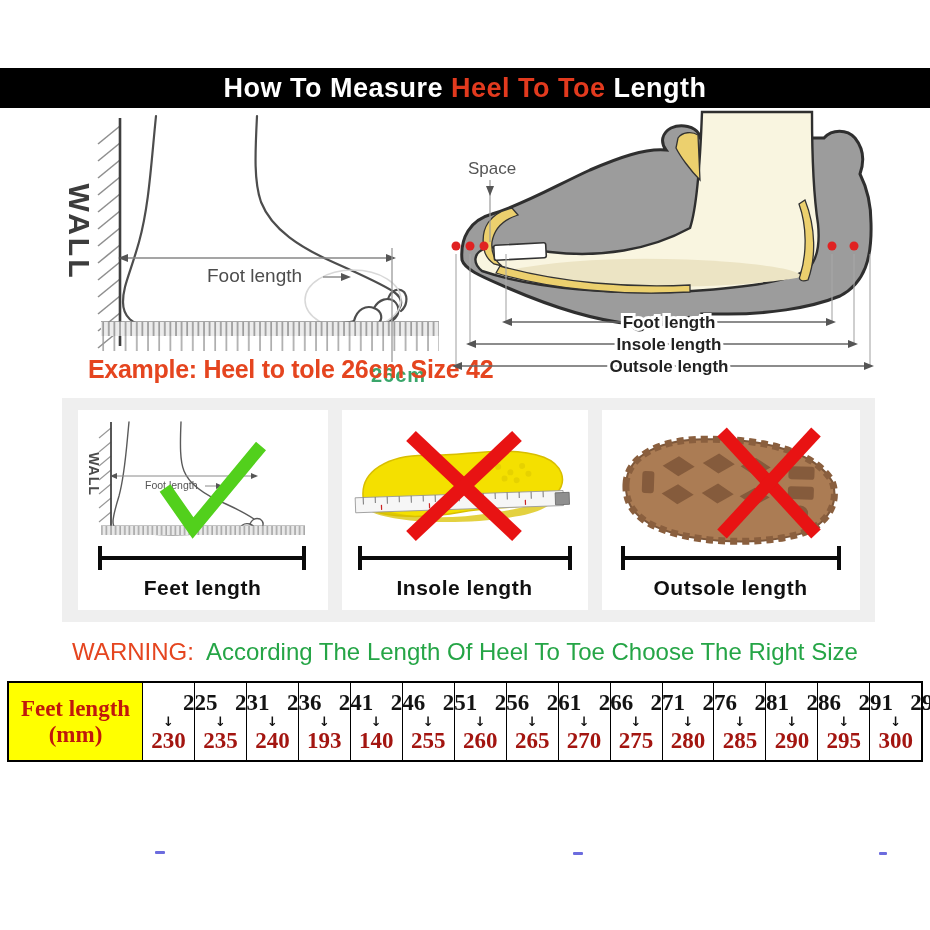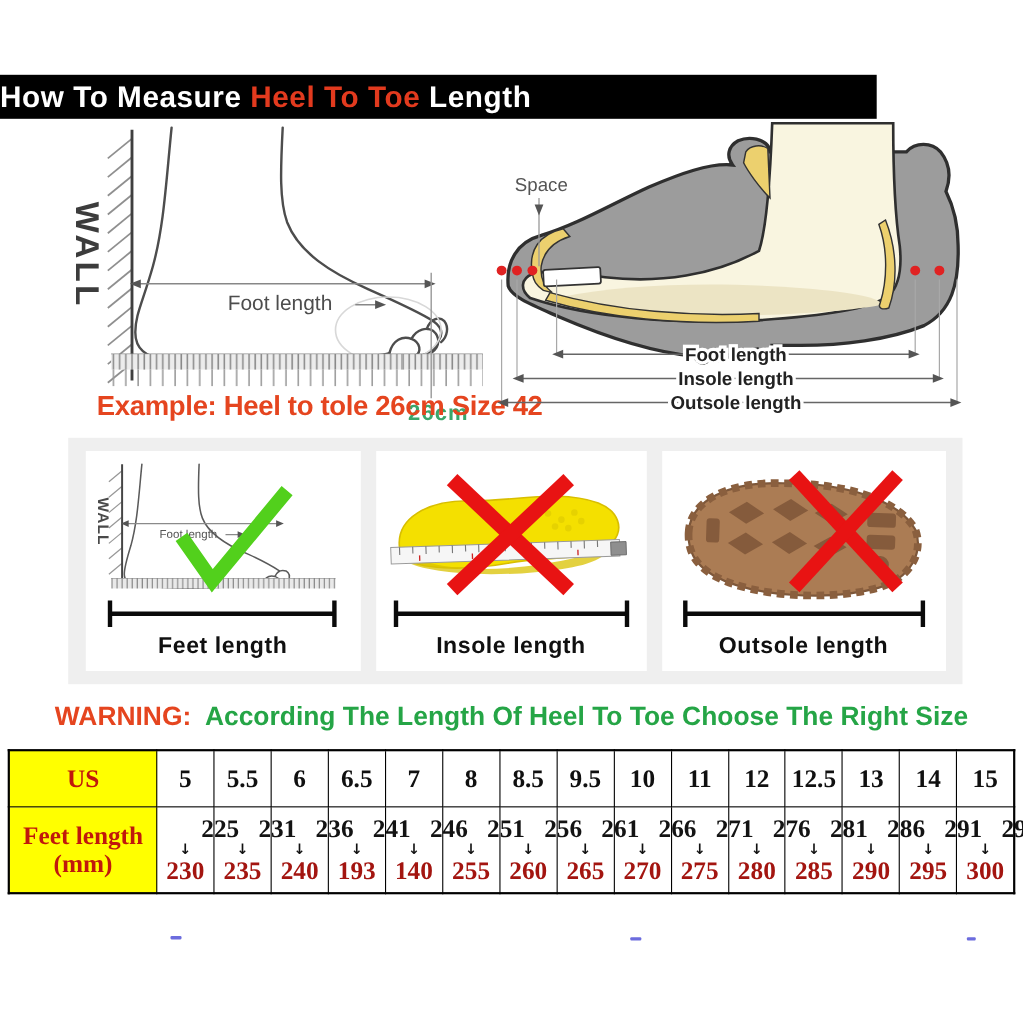--- a/index.html
+++ b/index.html
@@ -1,36 +1,36 @@
 <!DOCTYPE html>
 <html><head>
 <meta charset="utf-8">
 <style>
   html,body{margin:0;padding:0;background:#fff;}
   #canvas{position:relative;width:930px;height:930px;background:#ffffff;overflow:hidden;
           font-family:"Liberation Sans",sans-serif;}
 
   
-  .header-bar{position:absolute;left:0;top:68px;width:797px;height:40px;background:#000;
-              display:flex;align-items:center;}
+  .header-bar{position:absolute;left:0;top:68px;width:930px;height:40px;background:#000;
+              display:flex;align-items:center;justify-content:center;}
   .header-bar .t{font-size:27px;font-weight:bold;color:#fff;letter-spacing:.5px;white-space:pre;}
   .header-bar .hl{color:#e23a1e;}
 
   
   .abs{position:absolute;}
 
   .example-text{left:40px;top:355px;font-size:25px;font-weight:bold;color:#e5451f;letter-spacing:-.3px;margin-left:48px;}
 
   .panel{left:62px;top:398px;width:813px;height:224px;background:#efefef;
          display:flex;align-items:center;justify-content:center;gap:14px;}
   .card{background:#fff;height:200px;display:flex;flex-direction:column;align-items:center;justify-content:flex-end;}
   .card svg{display:block;}
   .card .clabel{font-size:21px;font-weight:bold;color:#101010;margin:2px 0 10px 0;letter-spacing:.5px;}
 
-  .warning-line{left:0;top:638px;width:930px;text-align:center;font-size:24px;font-weight:bold;white-space:pre;}
+  .warning-line{left:0;top:638px;width:930px;text-align:center;font-size:24px;font-weight:normal;white-space:pre;}
   .warning-line .wred{color:#e5451f;}
   .warning-line .wgreen{color:#25a546;}
 
   
   table.size{position:absolute;left:7px;top:681px;width:916px;border-collapse:collapse;
              table-layout:fixed;border:2px solid #000;}
   table.size th,table.size td{border:1.5px solid #000;text-align:center;vertical-align:middle;padding:0;}
   table.size th{width:133px;background:#ffff00;color:#c0180c;
                 font-family:"Liberation Serif",serif;font-weight:bold;font-size:23px;line-height:1.12;}
   table.size td{font-family:"Liberation Serif",serif;font-weight:bold;font-size:23px;color:#101010;background:#fff;}
@@ -316,38 +316,20 @@
         </g>
       </svg>
       <div class="clabel">Outsole length</div>
     </div>
   </div>
 
   <div class="abs warning-line"><span class="wred">WARNING:</span><span class="wgreen">  According The Length Of Heel To Toe Choose The Right Size</span></div>
 
   <table class="size">
     <tbody>
-        <tr class="r0">
-          <th>US</th>
-          <td>5</td>
-          <td>5.5</td>
-          <td>6</td>
-          <td>6.5</td>
-          <td>7</td>
-          <td>8</td>
-          <td>8.5</td>
-          <td>9.5</td>
-          <td>10</td>
-          <td>11</td>
-          <td>12</td>
-          <td>12.5</td>
-          <td>13</td>
-          <td>14</td>
-          <td>15</td>
-        </tr>
         <tr class="r2">
           <th>
             <div>Feet length</div>
             <div>(mm)</div>
           </th>
           <td class="range">
             <div class="from">225</div>
             <div class="arr">↓</div>
             <div class="to">230</div>
           </td>

